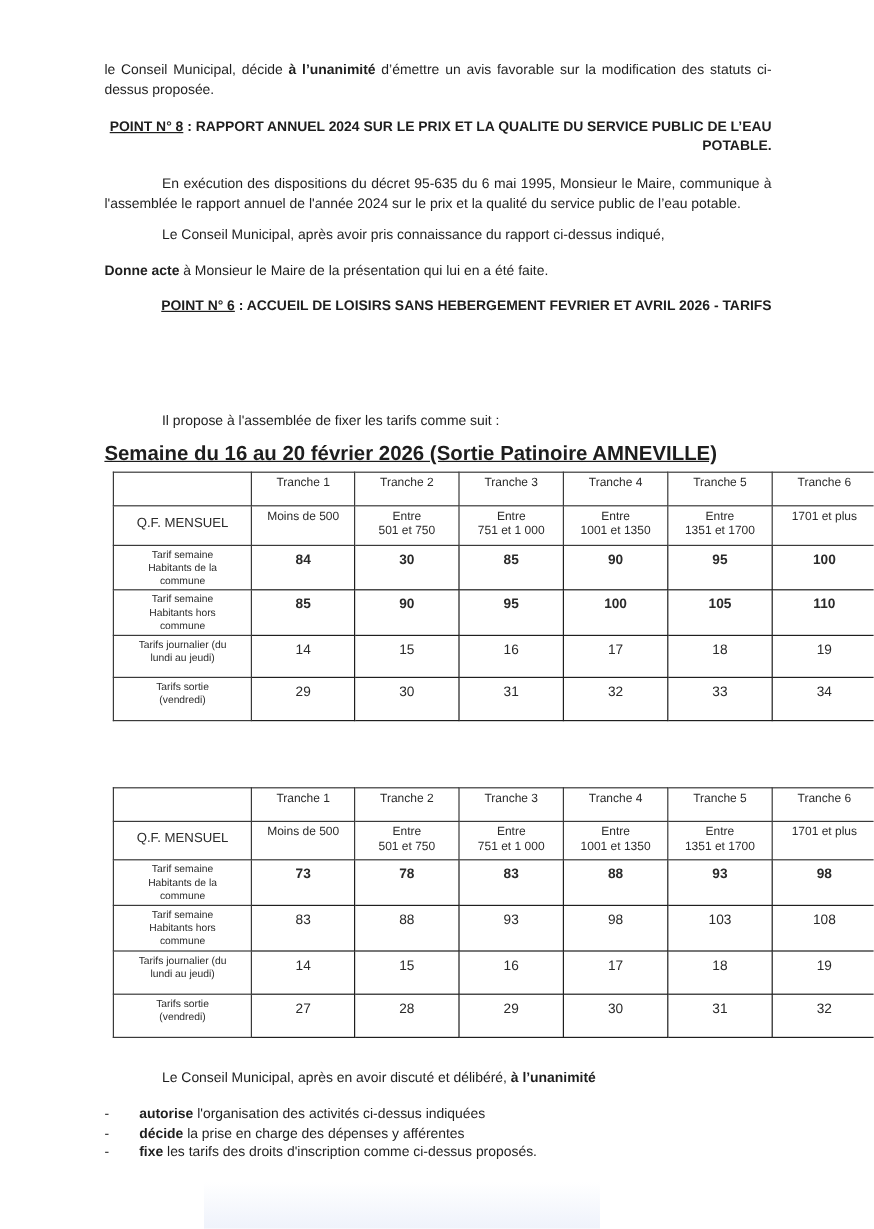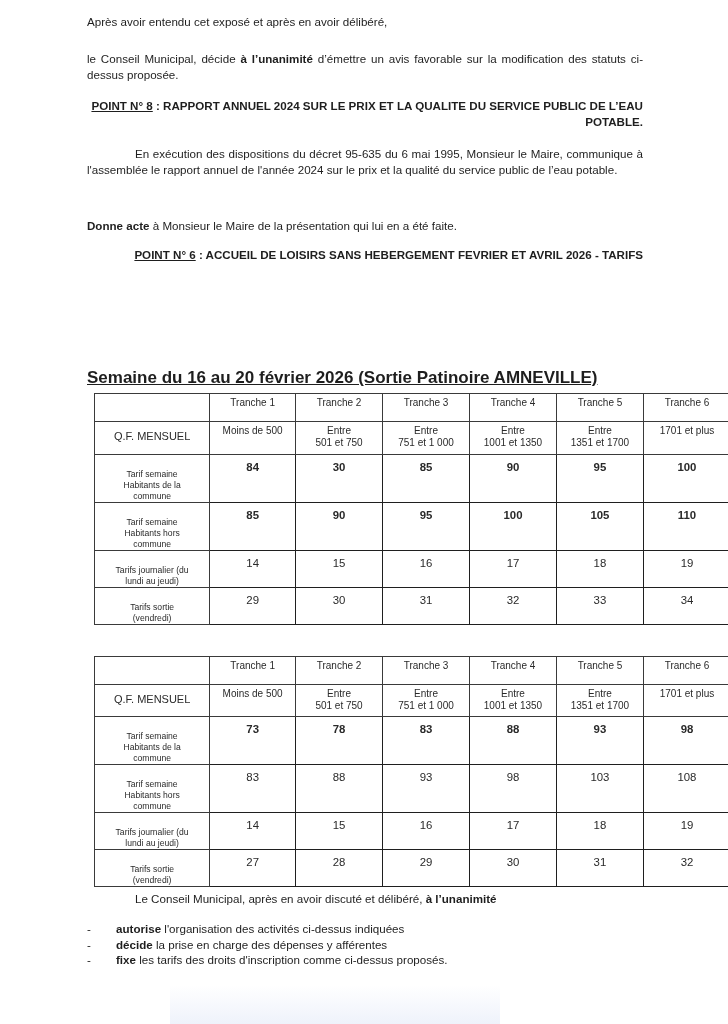--- a/index.html
+++ b/index.html
@@ -17,60 +17,61 @@
     .week-title { position: absolute; left: 87px; font-size: 17px; font-weight: bold; text-decoration: underline; margin: 0; }
 
     table.tarifs {
       position: absolute; left: 94px; width: 637px; border-collapse: collapse;
       font-size: 10px; table-layout: fixed;
     }
     table.tarifs td {
       border: 1px solid #3a3a3a; text-align: center; vertical-align: top;
       padding: 3px 2px 0 2px; line-height: 12px; color: #2a2a2a;
     }
-    table.tarifs td.rowlabel { font-size: 8.6px; line-height: 11px; padding-top: 14px; margin-top: 48px; }
+    table.tarifs td.rowlabel { font-size: 8.6px; line-height: 11px; padding-top: 2px; margin-top: 48px; }
     table.tarifs td.qf { font-size: 11px; vertical-align: top; padding-top: 8px; }
     table.tarifs td.val { font-size: 11.4px; padding-top: 6px; }
     table.tarifs td.val.bold { font-weight: bold; }
     table.tarifs tr.thick td.val, table.tarifs tr.thick td.rowlabel { border-top: 1.6px solid #1a1a1a; }
     table.tarifs td.val { border-color: #1f1f1f; }
 
     .bullets { position: absolute; left: 87px; top: 921px; margin: 0; padding: 0; list-style: none; font-size: 11.6px; line-height: 15.5px; }
     .bullets li { position: relative; padding-left: 29px; }
     .bullets li .dash { position: absolute; left: 0; top: 0; }
     .scan-shadow { position: absolute; left: 170px; top: 985px; width: 330px; height: 39px;
       background: linear-gradient(to bottom, rgba(235,240,250,0) 0%, rgba(225,232,248,0.55) 100%); }
   </style>
 </head>
 <body>
 
 <div class="page">
 
-  <p class="p" style="top:14px;">Après avoir entendu cet exposé et après en avoir délibéré,</p>
 
   <p class="p just" style="top:51px;">
     <span>le Conseil Municipal, décide </span><b>à l’unanimité</b><span> d’émettre un avis favorable sur la modification des statuts ci-dessus proposée.</span>
   </p>
 
   <p class="p just heading" style="top:98px;">
     <span class="u">POINT N° 8</span><span> : RAPPORT ANNUEL 2024 SUR LE PRIX ET LA QUALITE DU SERVICE PUBLIC DE L’EAU POTABLE.</span>
   </p>
 
   <p class="p just indent" style="top:146px;">En exécution des dispositions du décret 95-635 du 6 mai 1995, Monsieur le Maire, communique à l'assemblée le rapport annuel de l'année 2024 sur le prix et la qualité du service public de l’eau potable.</p>
 
+  <p class="p indent" style="top:188px;">Le Conseil Municipal, après avoir pris connaissance du rapport ci-dessus indiqué,</p>
 
   <p class="p" style="top:218px;">
     <b>Donne acte</b><span> à Monsieur le Maire de la présentation qui lui en a été faite.</span>
   </p>
 
   <p class="p heading" style="top:247px;">
     <span class="u">POINT N° 6</span><span> : ACCUEIL DE LOISIRS SANS HEBERGEMENT FEVRIER ET AVRIL 2026 - TARIFS</span>
   </p>
 
 
+  <p class="p indent" style="top:343px;">Il propose à l'assemblée de fixer les tarifs comme suit :</p>
 
   <p class="week-title" style="top:368px;">Semaine du 16 au 20 février 2026 (Sortie Patinoire AMNEVILLE)</p>
 
   <table class="tarifs" style="top:393px;">
     <colgroup>
       <col style="width:102px">
         <col style="width:76px">
         <col style="width:77px">
         <col style="width:77px">
         <col style="width:77px">

